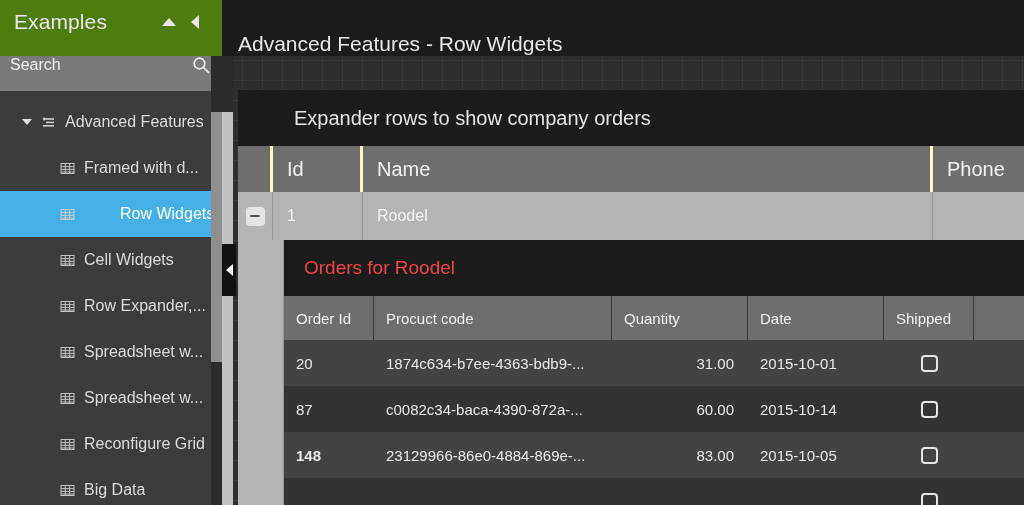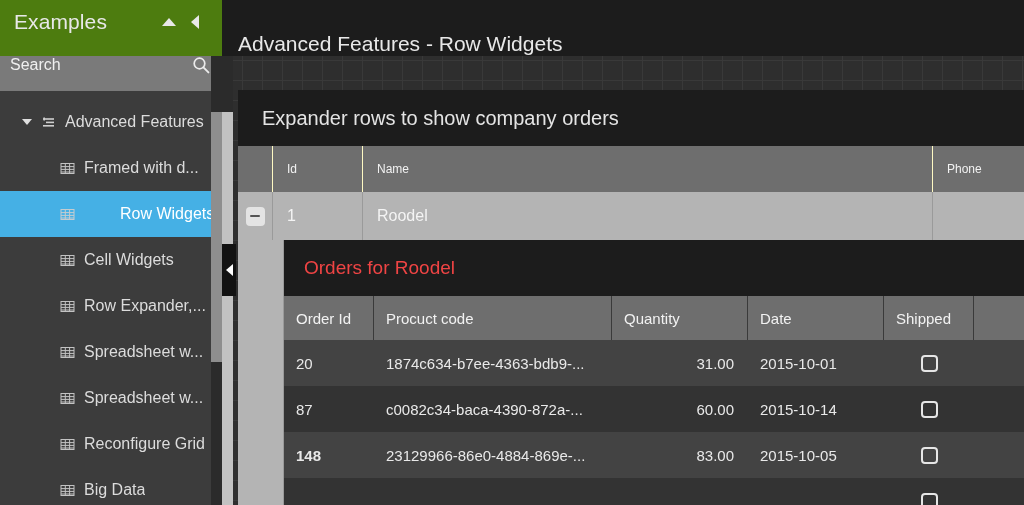--- a/index.html
+++ b/index.html
@@ -142,28 +142,28 @@
     left: 16px; top: 90px;
     right: -60px; bottom: -30px;
     background: #434343;
   }
   #panel-caption {
     height: 56px;
     background: #1c1c1c;
     display: flex; align-items: center;
     padding-left: 24px;
   }
-  #panel-caption-text { color: #e4e4e4; font-size: 20px; }
+  #panel-caption-text { color: #e4e4e4; font-size: 20px; margin-left: 32px; }
 
   .hdr-row { display: flex; height: 46px; background: #6e6e6e; }
   .hdr-cell {
     display: flex; align-items: center;
-    color: #f2f2f2; font-size: 12px;
+    color: #f2f2f2; font-size: 20px;
     padding-left: 14px;
-    border-right: 1px solid #fef9c3;
+    border-right: 3px solid #fef9c3;
     overflow: hidden; white-space: nowrap;
     cursor: pointer;
   }
 
   .outer-row { display: flex; height: 48px; background: #b4b4b4; }
   .outer-cell {
     display: flex; align-items: center;
     color: #f4f4f4; font-size: 16px;
     padding-left: 14px;
     border-right: 1px solid #9a9a9a;

